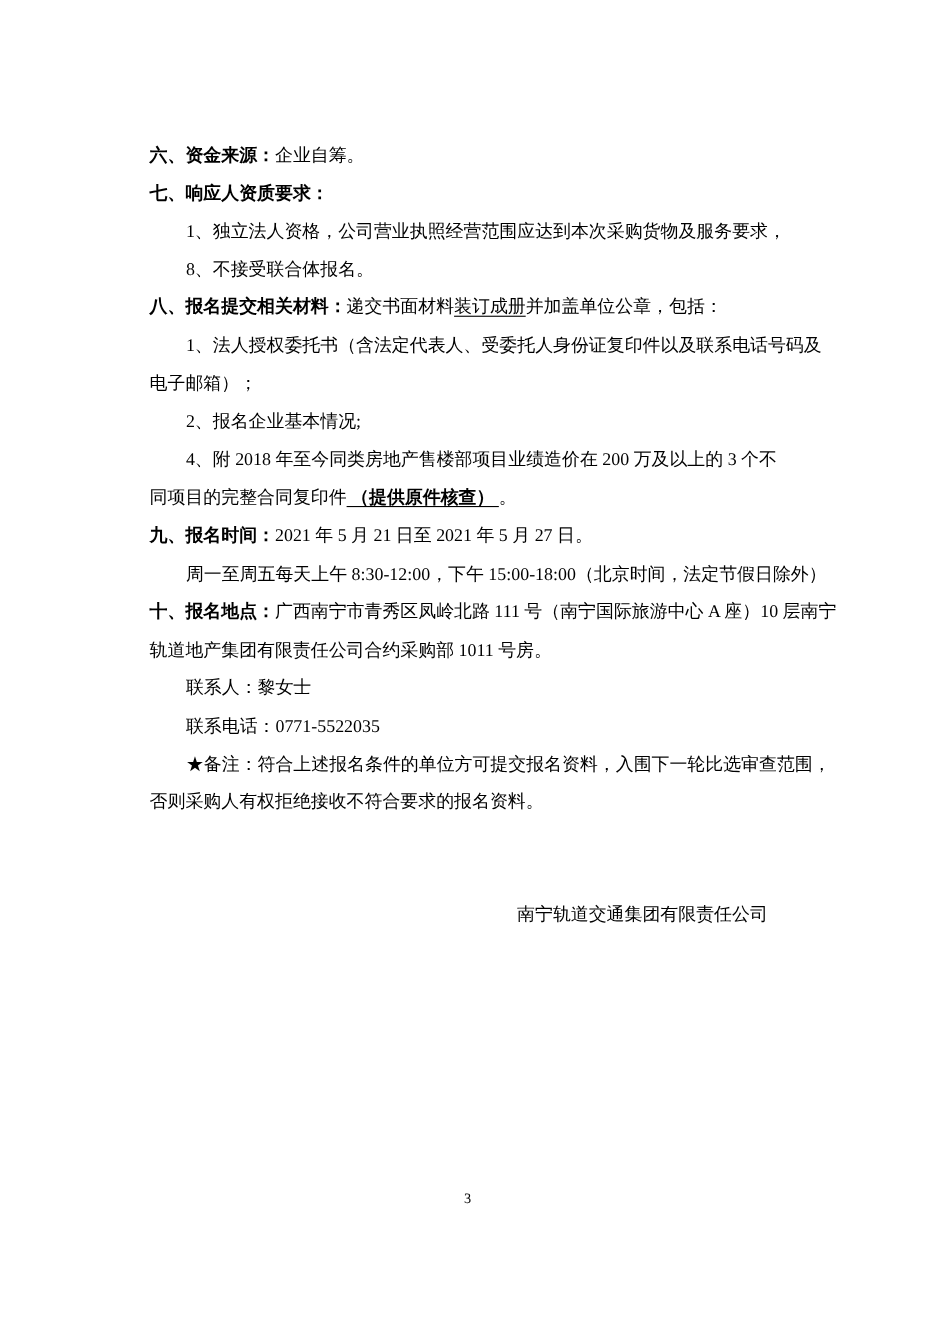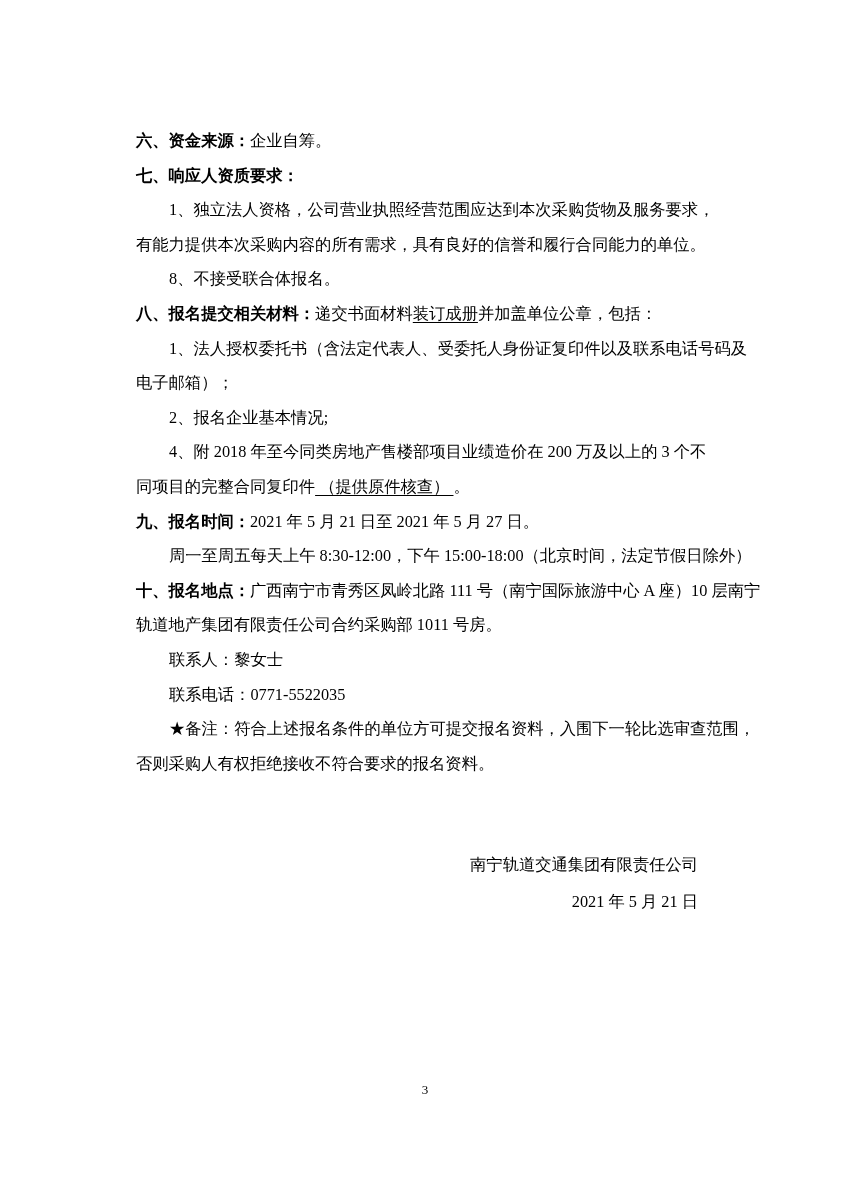--- a/index.html
+++ b/index.html
@@ -14,21 +14,21 @@
   .body-text {
     position:absolute;
     left:136px; top:124px;
     width:562px;
     font-size:16.3px;
   }
   .ln { height:34.6px; line-height:34.6px; white-space:nowrap; }
   .ind { text-indent:33px; }
   .b  { font-weight:bold; }
   .u  { text-decoration:underline; text-underline-offset:3px; }
-  .bu { font-weight:normal; text-decoration:underline; text-underline-offset:3px; }
+  .bu { font-weight:bold; text-decoration:underline; text-underline-offset:3px; }
   .sig {
     margin-top:65px;
     text-align:right;
     font-size:16.3px;
   }
   .sig .sig-ln { height:37px; line-height:37px; white-space:nowrap; }
   .pageno {
     position:absolute;
     top:1083px; left:0; width:100%;
     text-align:center;
@@ -41,21 +41,20 @@
 
 <div class="page">
   <div class="body-text">
 
     <div class="ln"><span class="b">六、资金来源：</span><span>企业自筹。</span></div>
 
     <div class="ln"><span class="b">七、响应人资质要求：</span></div>
 
     <div class="ln ind"><span>1、独立法人资格，公司营业执照经营范围应达到本次采购货物及服务要求，</span></div>
 
-    <div class="ln"><span>有能力提供本次采购内容的所有需求，具有良好的信誉和履行合同能力的单位。</span></div>
 
     <div class="ln ind"><span>8、不接受联合体报名。</span></div>
 
     <div class="ln"><span class="b">八、报名提交相关材料：</span><span>递交书面材料</span><span class="u">装订成册</span><span>并加盖单位公章，包括：</span></div>
 
     <div class="ln ind"><span>1、法人授权委托书（含法定代表人、受委托人身份证复印件以及联系电话号码及</span></div>
 
     <div class="ln"><span>电子邮箱）；</span></div>
 
     <div class="ln ind"><span>2、报名企业基本情况;</span></div>
@@ -77,19 +76,18 @@
 
     <div class="ln ind"><span>联系电话：0771-5522035</span></div>
 
 
     <div class="ln ind"><span>★备注：符合上述报名条件的单位方可提交报名资料，入围下一轮比选审查范围，</span></div>
 
     <div class="ln"><span>否则采购人有权拒绝接收不符合要求的报名资料。</span></div>
 
     <div class="sig">
       <div class="sig-ln">南宁轨道交通集团有限责任公司</div>
-      <div class="sig-ln">2021 年 5 月 21 日</div>
     </div>
 
   </div>
 
   <div class="pageno">3</div>
 </div>
 
 </body></html>

